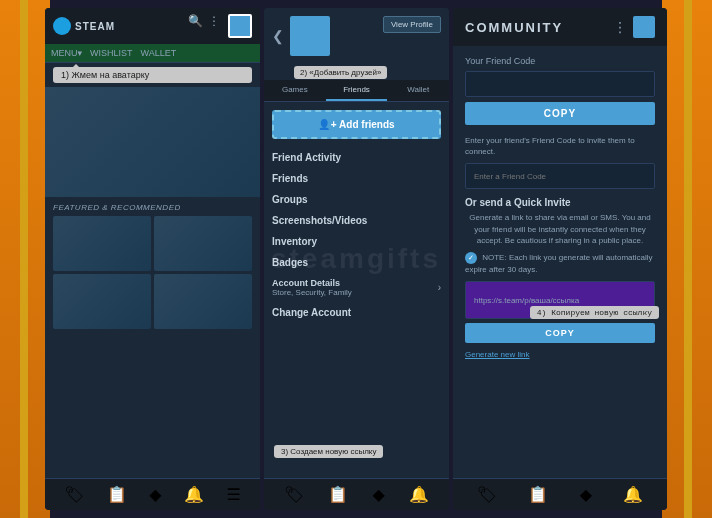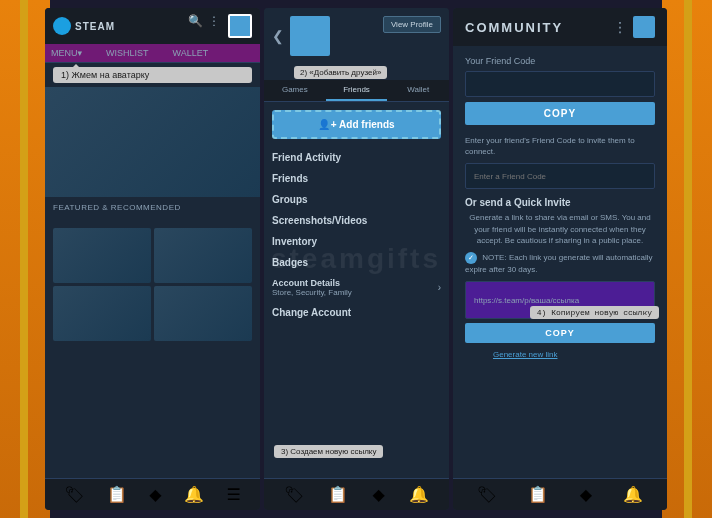--- a/index.html
+++ b/index.html
@@ -111,24 +111,24 @@
     }
     .avatar-circle {
       width: 24px;
       height: 24px;
       background: #4a9fd5;
       border-radius: 2px;
       border: 2px solid #ffffff;
     }
 
     .nav-bar {
-      background: #701a75;
+      background: #14532d;
       padding: 4px 6px;
       display: flex;
-      gap: 24px;
+      gap: 8px;
       border-bottom: 1px solid #2a3f5f;
     }
     .nav-item {
       color: #8ba0b4;
       font-size: 9px;
       cursor: pointer;
       text-transform: uppercase;
     }
 
     .tooltip-bubble {
@@ -157,22 +157,23 @@
     .left-banner {
       width: 100%;
       height: 110px;
       background: linear-gradient(135deg, #2a475e 0%, #1b3a52 100%);
     }
 
     .featured-label {
       color: #8ba0b4;
       font-size: 8px;
       text-transform: uppercase;
-      padding: 6px 8px 16px;
+      padding: 6px 8px 4px;
       letter-spacing: 0.5px;
+      font-style: italic;
     }
     .featured-grid {
       display: grid;
       grid-template-columns: 1fr 1fr;
       gap: 3px;
       padding: 0 8px;
     }
     .featured-item {
       height: 55px;
       background: linear-gradient(135deg, #2a475e 0%, #1b3a52 100%);
@@ -485,21 +486,20 @@
       letter-spacing: 1px;
     }
     .generate-link-btn {
       background: transparent;
       color: #4a9fd5;
       border: none;
       font-size: 8px;
       cursor: pointer;
       padding: 3px 0;
       text-decoration: underline;
-      margin-left: 28px;
     }
 
     .right-bottom-nav {
       background: #171d25;
       padding: 6px 8px;
       display: flex;
       justify-content: space-around;
       border-top: 1px solid #2a3f5f;
     }
 

